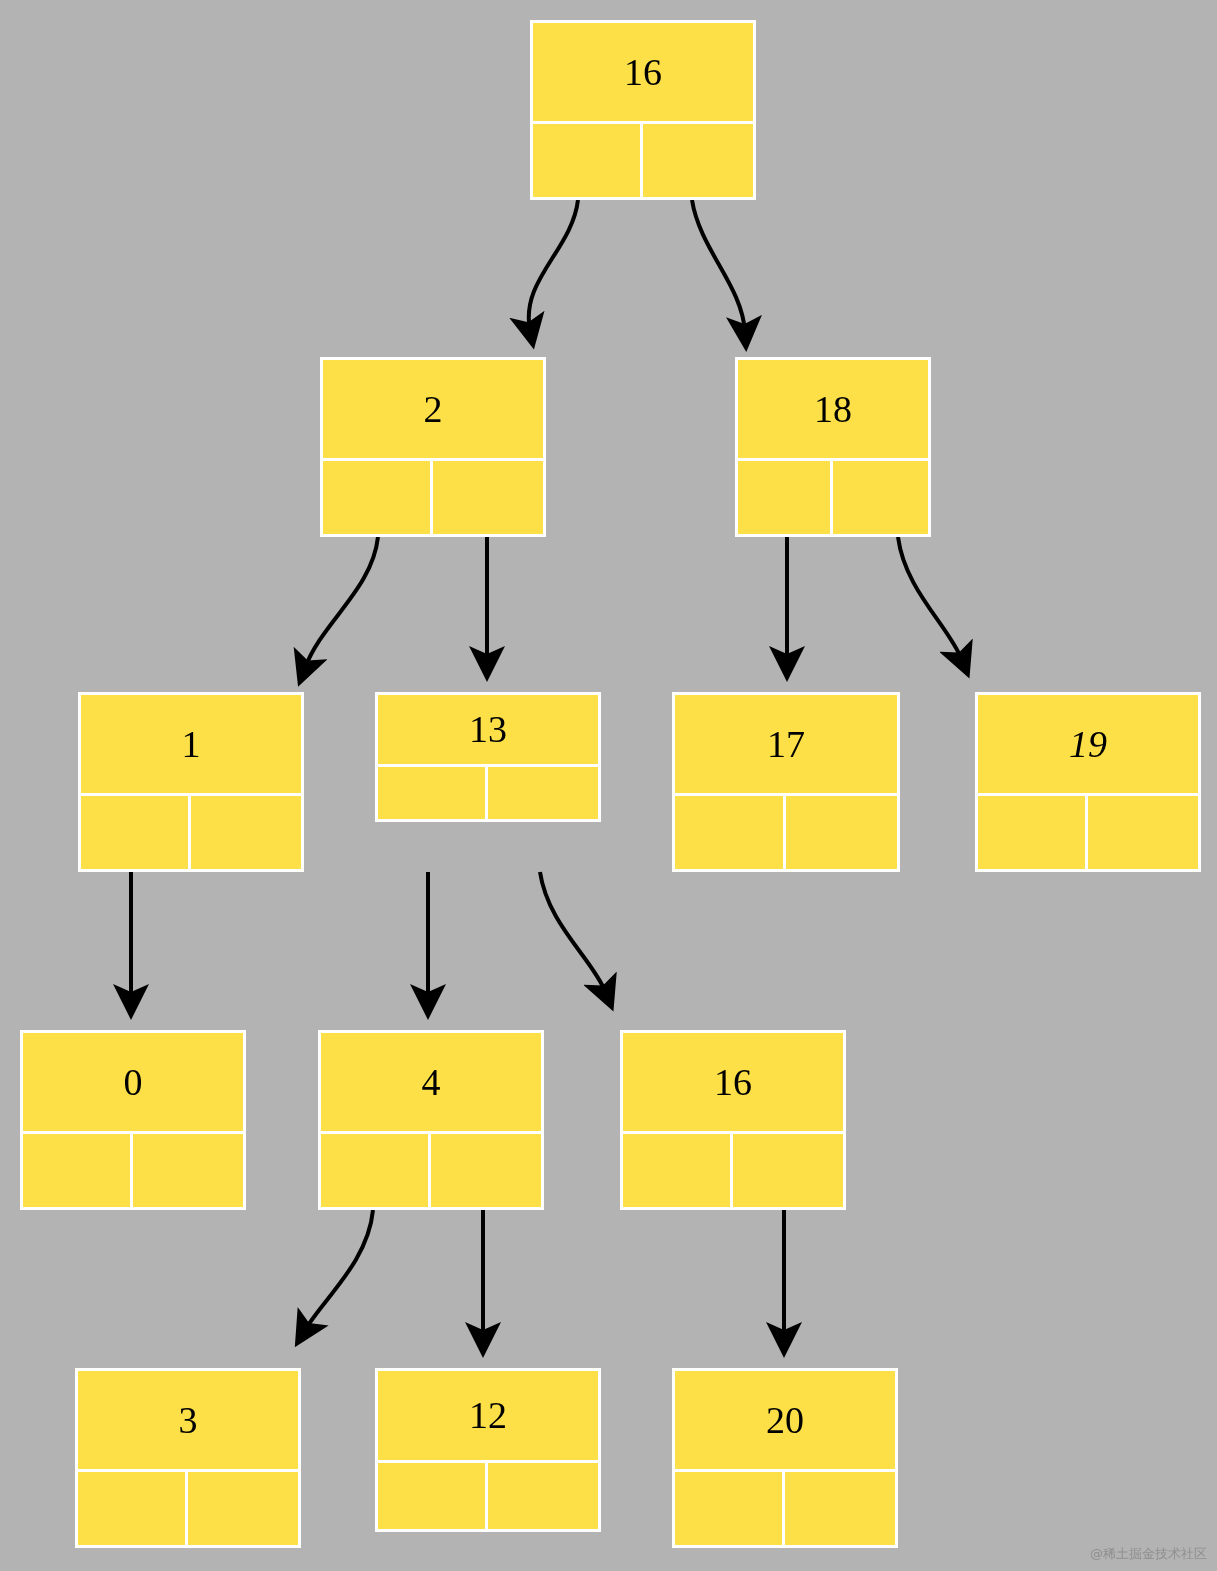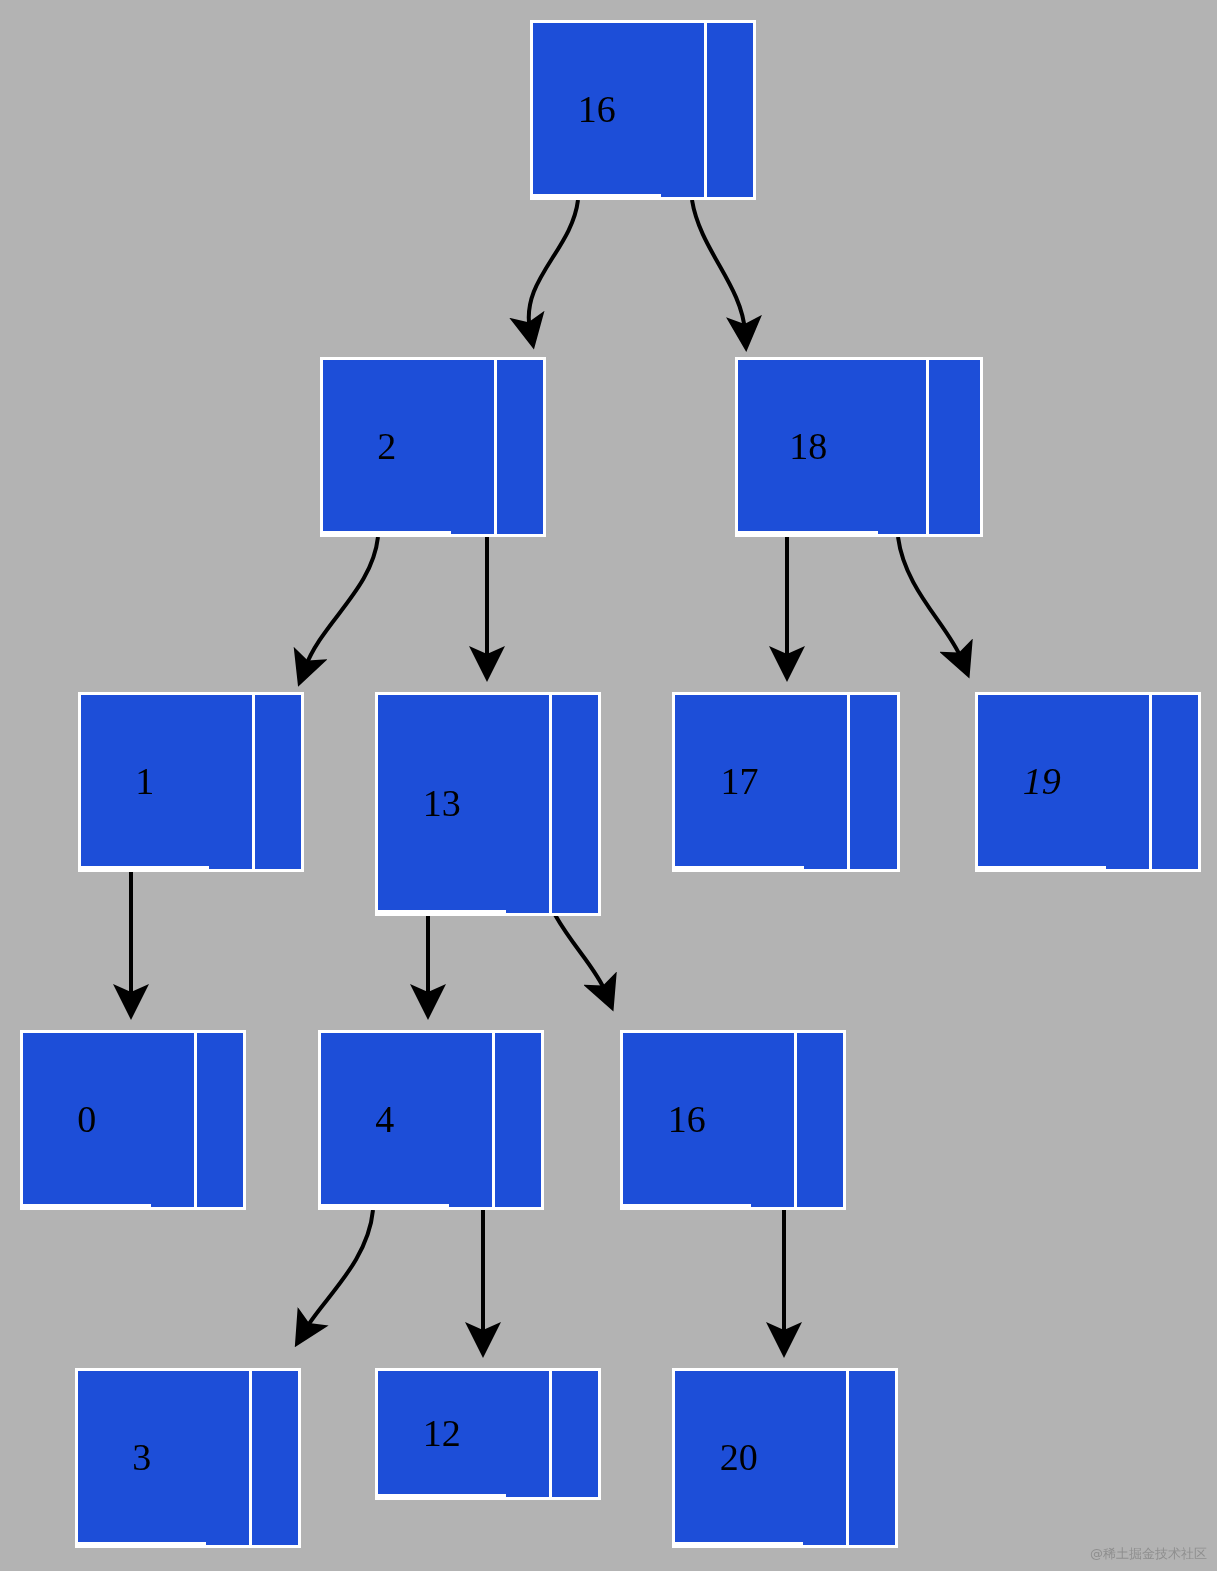--- a/index.html
+++ b/index.html
@@ -19,24 +19,24 @@
     position: absolute;
     left: 0;
     top: 0;
     width: 1217px;
     height: 1571px;
     pointer-events: none;
   }
   .node {
     position: absolute;
     box-sizing: border-box;
-    background: #1d4ed8;
+    background: #fde047;
     border: 3px solid #ffffff;
     display: flex;
-    flex-direction: row;
+    flex-direction: column;
   }
   .node-key {
     flex: 0 0 58%;
     display: flex;
     align-items: center;
     justify-content: center;
     font-size: 38px;
     color: #000000;
     line-height: 1;
     border-bottom: 3px solid #ffffff;
@@ -97,35 +97,35 @@
           <div class="child-slot right"></div>
         </div>
       </div>
       <div class="node" style="left: 320px; top: 357px; width: 226px; height: 180px;">
         <div class="node-key">2</div>
         <div class="node-children">
           <div class="child-slot left"></div>
           <div class="child-slot right"></div>
         </div>
       </div>
-      <div class="node" style="left: 735px; top: 357px; width: 248px; height: 180px;">
+      <div class="node" style="left: 735px; top: 357px; width: 196px; height: 180px;">
         <div class="node-key">18</div>
         <div class="node-children">
           <div class="child-slot left"></div>
           <div class="child-slot right"></div>
         </div>
       </div>
       <div class="node" style="left: 78px; top: 692px; width: 226px; height: 180px;">
         <div class="node-key">1</div>
         <div class="node-children">
           <div class="child-slot left"></div>
           <div class="child-slot right"></div>
         </div>
       </div>
-      <div class="node" style="left: 375px; top: 692px; width: 226px; height: 224px;">
+      <div class="node" style="left: 375px; top: 692px; width: 226px; height: 130px;">
         <div class="node-key">13</div>
         <div class="node-children">
           <div class="child-slot left"></div>
           <div class="child-slot right"></div>
         </div>
       </div>
       <div class="node" style="left: 672px; top: 692px; width: 228px; height: 180px; text-align: right;">
         <div class="node-key">17</div>
         <div class="node-children">
           <div class="child-slot left"></div>
@@ -160,21 +160,21 @@
           <div class="child-slot right"></div>
         </div>
       </div>
       <div class="node" style="left: 75px; top: 1368px; width: 226px; height: 180px;">
         <div class="node-key">3</div>
         <div class="node-children">
           <div class="child-slot left"></div>
           <div class="child-slot right"></div>
         </div>
       </div>
-      <div class="node" style="left: 375px; top: 1368px; width: 226px; height: 132px;">
+      <div class="node" style="left: 375px; top: 1368px; width: 226px; height: 164px;">
         <div class="node-key">12</div>
         <div class="node-children">
           <div class="child-slot left"></div>
           <div class="child-slot right"></div>
         </div>
       </div>
       <div class="node" style="left: 672px; top: 1368px; width: 226px; height: 180px;">
         <div class="node-key">20</div>
         <div class="node-children">
           <div class="child-slot left"></div>

